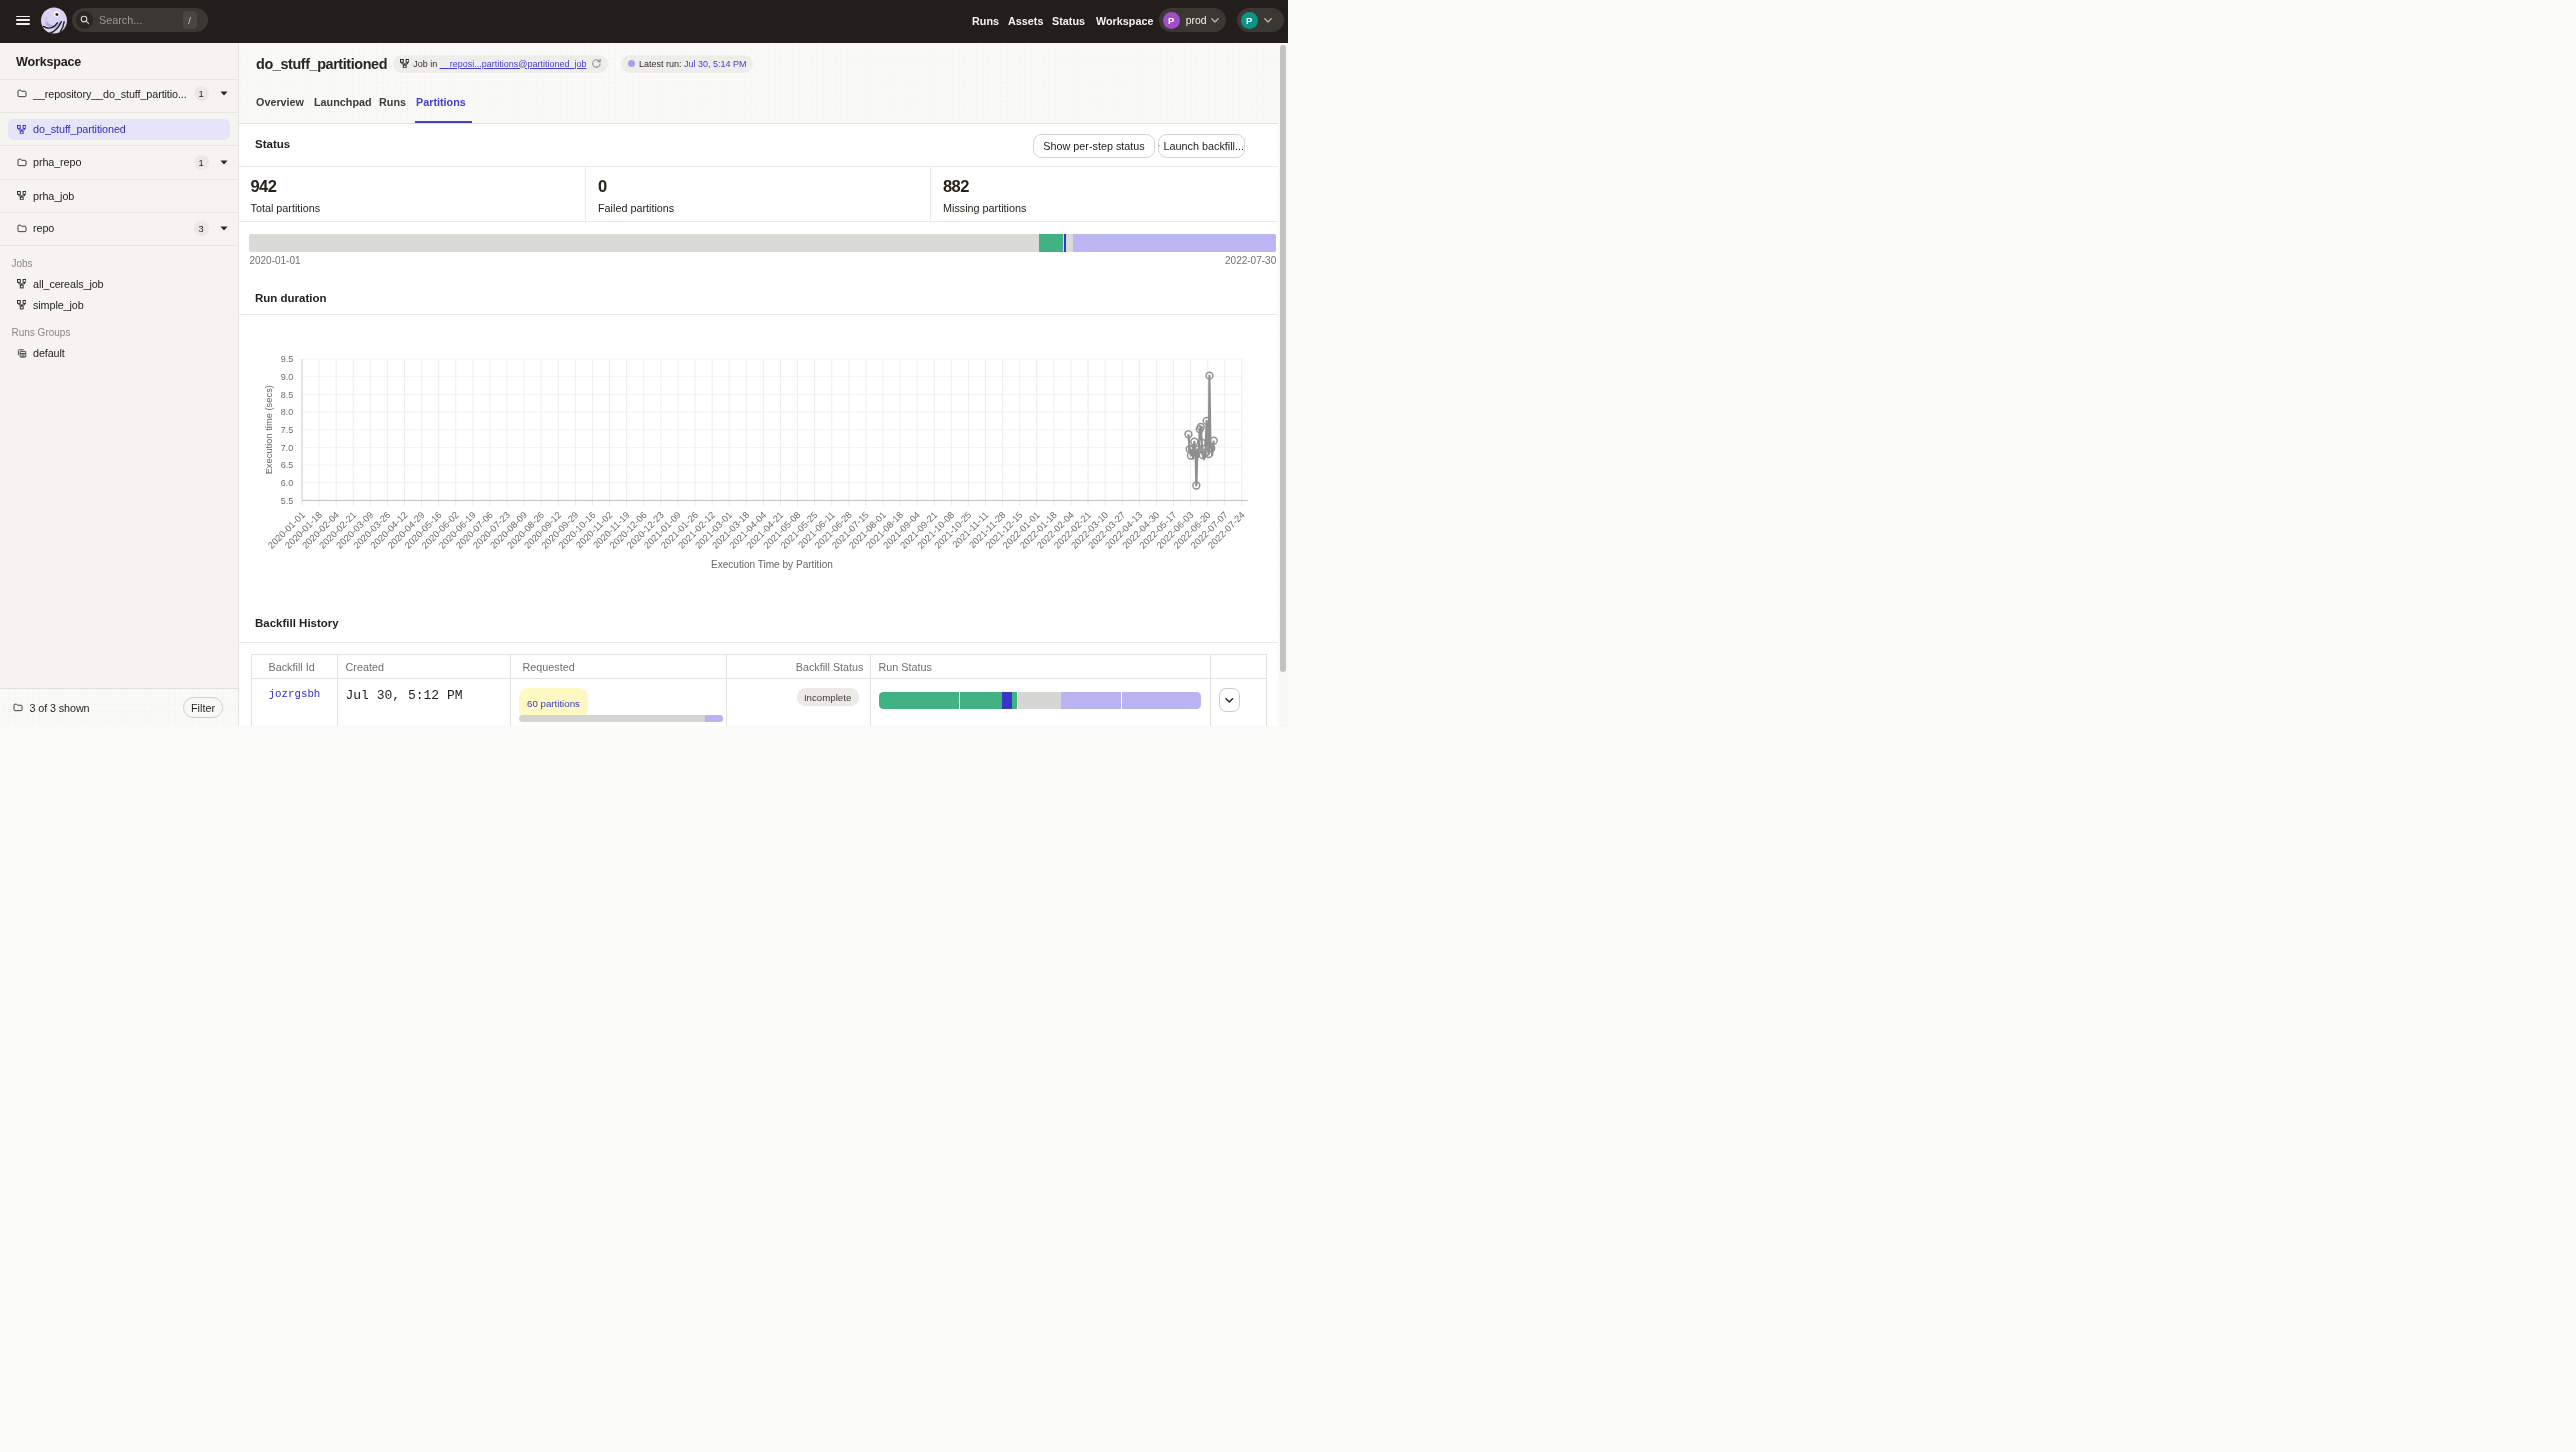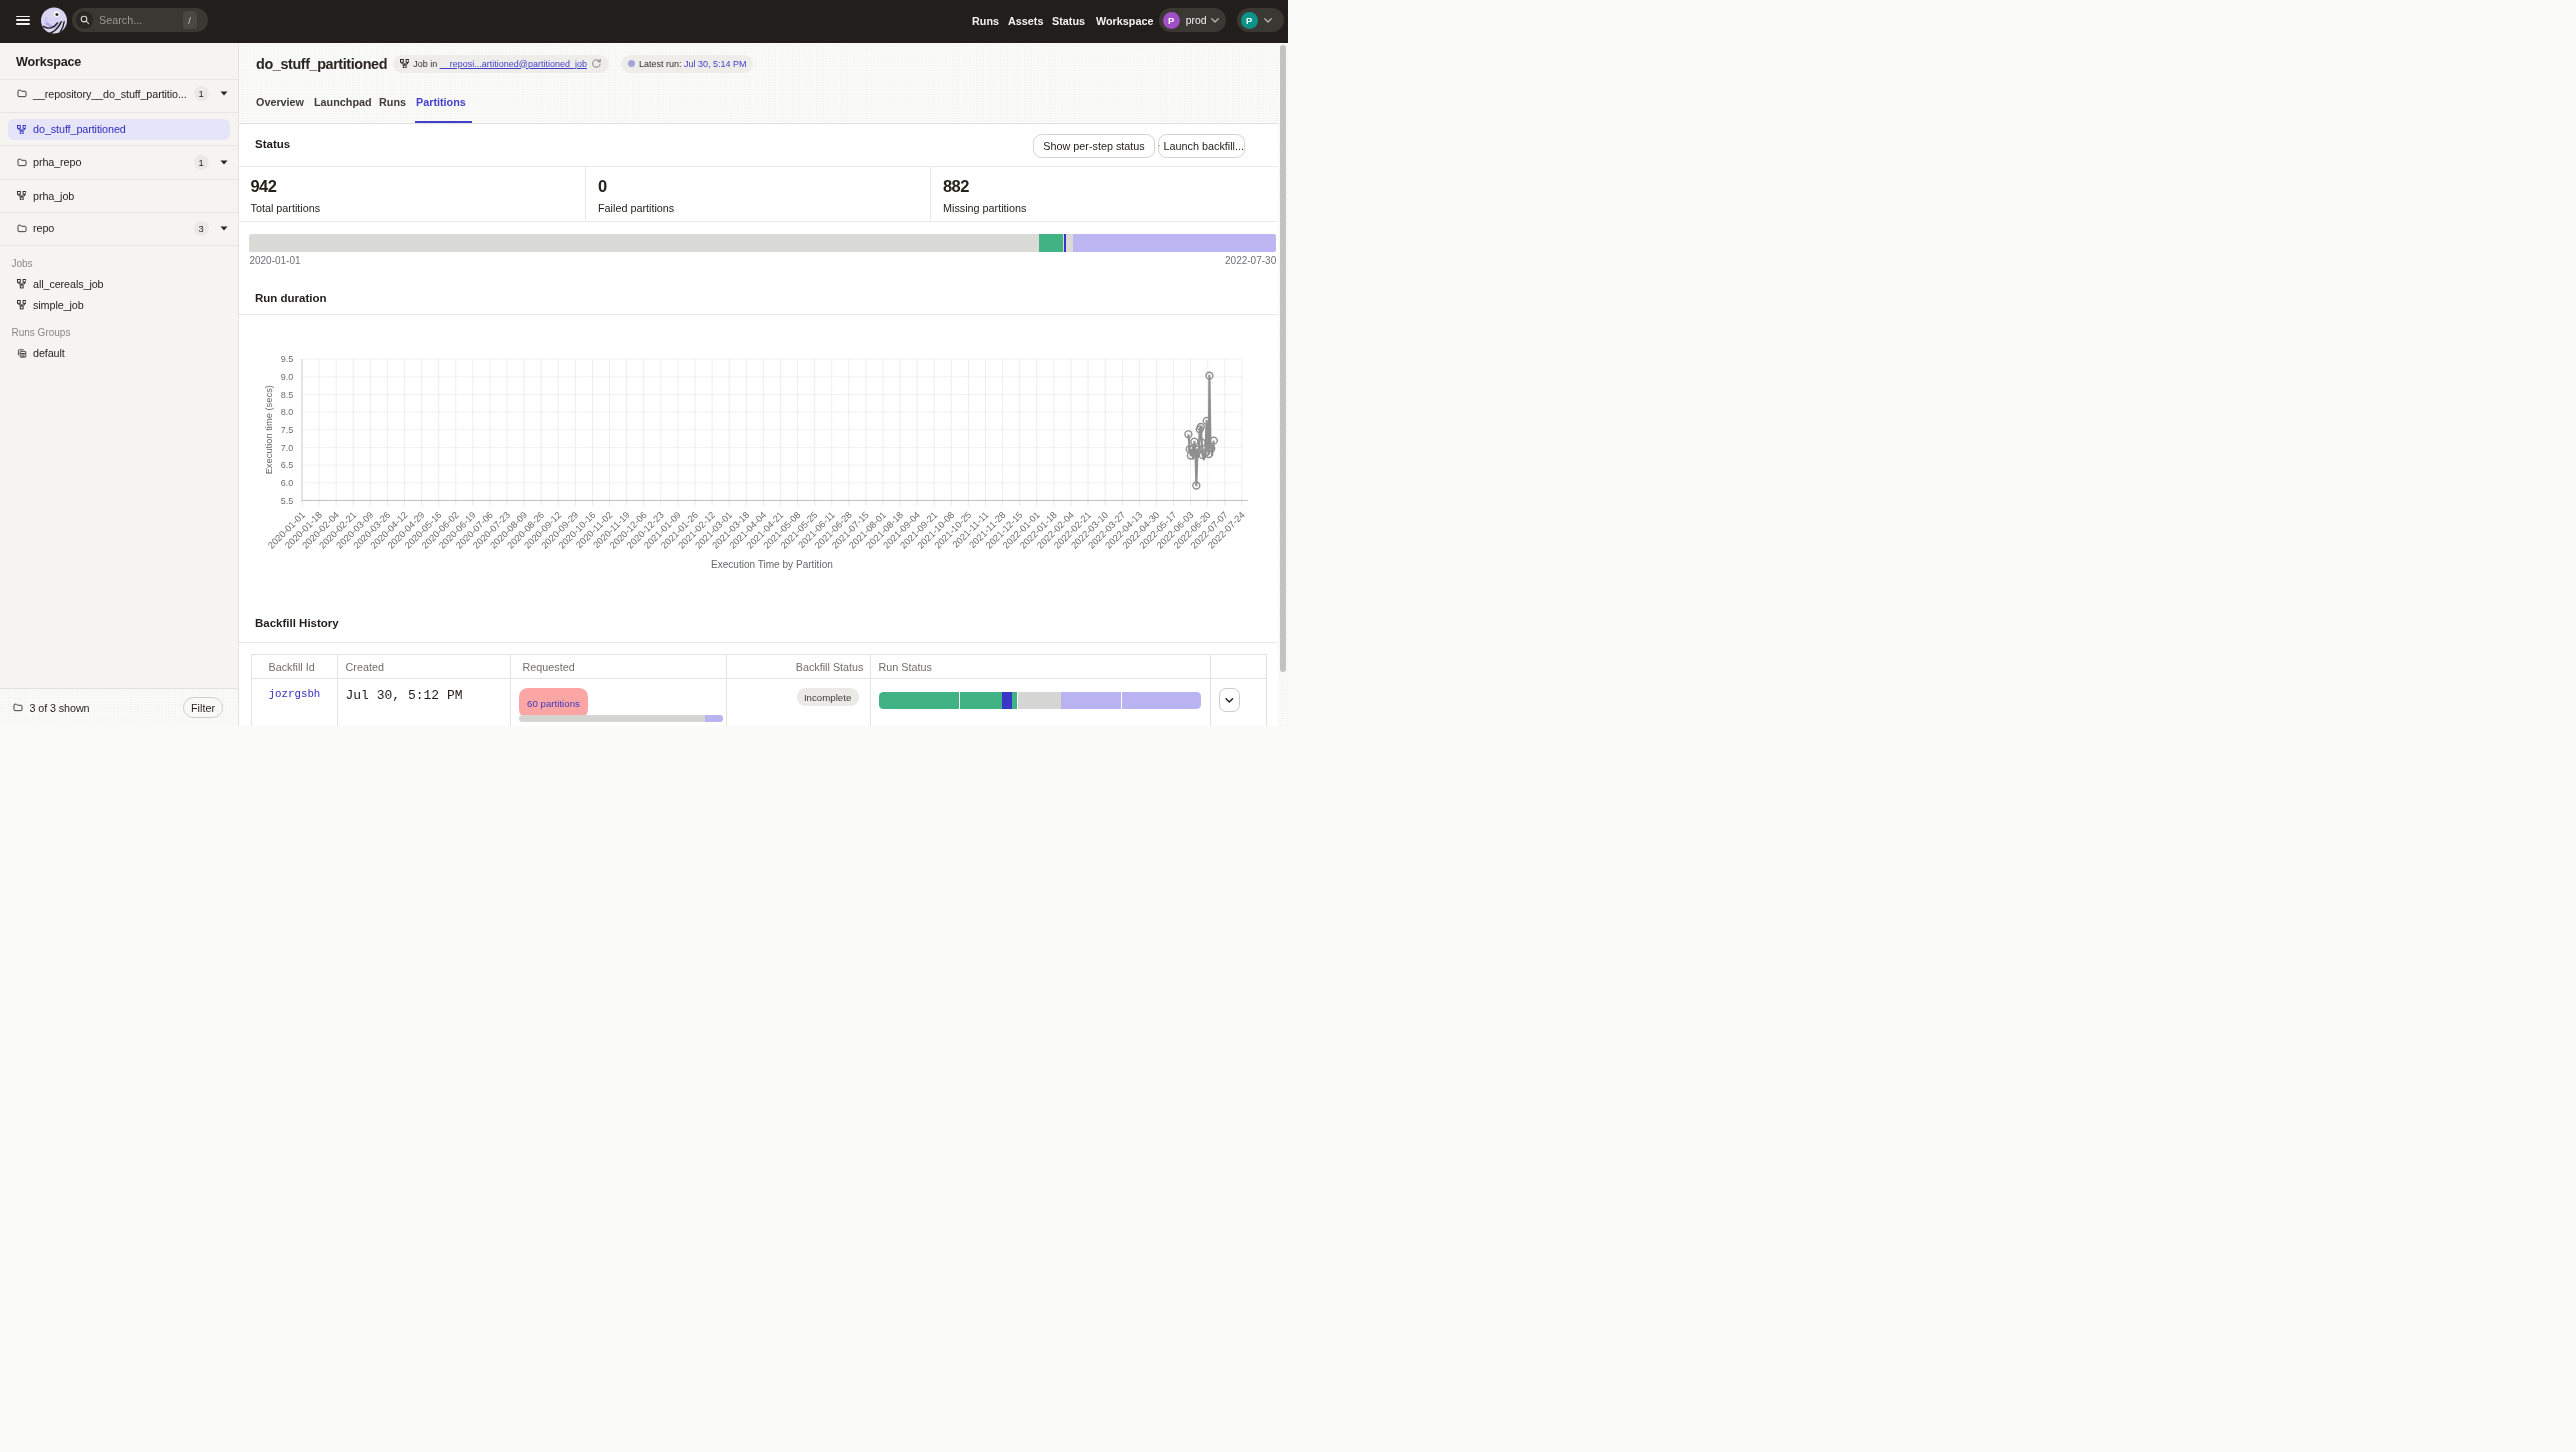--- a/index.html
+++ b/index.html
@@ -261,21 +261,21 @@
           <svg width="9.4" height="9.4" viewBox="0 0 13 13" fill="none">
             <g stroke="#211E1B" stroke-width="1.3">
               <rect x="0.65" y="0.65" width="3.9" height="3.9"></rect>
               <rect x="8.45" y="0.65" width="3.9" height="3.9"></rect>
               <rect x="4.55" y="8.45" width="3.9" height="3.9"></rect>
               <path d="M2.6 4.55 V6.8 H10.4 V4.55 M6.5 6.8 V8.45"></path>
             </g>
           </svg>
         </span>
       <span style="margin-left:4.3px;">Job in&nbsp;</span>
-        <span class="hlink" style="text-decoration:underline;">__reposi...artitioned@partitioned_job</span>
+        <span class="hlink" style="text-decoration:underline;">__reposi...partitions@partitioned_job</span>
       <span style="margin-left:4.3px;display:flex;">
           <svg width="10.8" height="10.8" viewBox="0 0 16 16" fill="none">
             <path d="M13.5 8 A5.5 5.5 0 1 1 8 2.5 C10.2 2.5 11.9 3.6 13 5.2" stroke="#8F8C87" stroke-width="1.6"></path>
             <path d="M13.6 1.6 V5.4 H9.8" stroke="#8F8C87" stroke-width="1.6"></path>
           </svg>
         </span>
     </div>
     <div class="hpill" style="left:382px;padding:0 6.5px;">
       <span style="width:7.2px;height:7.2px;border-radius:3.6px;background:#A7A2DF;"></span>
       <span style="margin-left:4.3px;">Latest run:&nbsp;</span>
@@ -544,21 +544,21 @@
     <div class="th" style="left:627px;">Run Status</div>
     <div class="tbl-hb"></div>
     <div class="tcol" style="left:85px;"></div>
     <div class="tcol" style="left:258px;"></div>
     <div class="tcol" style="left:474px;"></div>
     <div class="tcol" style="left:618px;"></div>
     <div class="tcol" style="left:958px;"></div>
 
     <div class="mono" style="position:absolute;left:17px;top:33px;font-size:10.8px;color:#332FBE;">jozrgsbh</div>
     <div class="mono" style="position:absolute;left:94px;top:33px;font-size:13px;color:#211E1B;">Jul 30, 5:12 PM</div>
-    <div class="pill" style="position:absolute;left:267px;top:33px;height:30px;background:#fca5a5;color:#3E3BBE;font-size:9.7px;padding:0 8.6px;">60 partitions</div>
+    <div class="pill" style="position:absolute;left:267px;top:33px;height:30px;background:#fef9c3;color:#3E3BBE;font-size:9.7px;padding:0 8.6px;">60 partitions</div>
     <div style="position:absolute;left:267px;top:60px;width:204px;height:7.2px;border-radius:3.6px;background:#D4D4D1;overflow:hidden;">
       <div style="position:absolute;right:0;top:0;width:17.3px;height:100%;background:#B9B3F1;"></div>
     </div>
     <div class="mono" style="position:absolute;left:267px;top:69px;font-size:9.4px;color:#6F7076;">2020-01-01</div>
     <div class="mono" style="position:absolute;left:414px;top:69px;font-size:9.4px;color:#6F7076;">2022-07-30</div>
     <div class="pill" style="position:absolute;right:407px;top:33px;height:18px;background:#EBEAE7;color:#3F3B36;font-size:9.7px;padding:0 7.2px;">Incomplete</div>
     <div class="rsbar" style="left:627px;top:37px;width:322px;height:17.3px;">
       <div class="seg" style="left:0;width:123px;background:#41B284;"></div>
       <div class="seg" style="left:80px;width:0.7px;background:#FFF;"></div>
       <div class="seg" style="left:123px;width:10.8px;background:#3A36C6;"></div>

